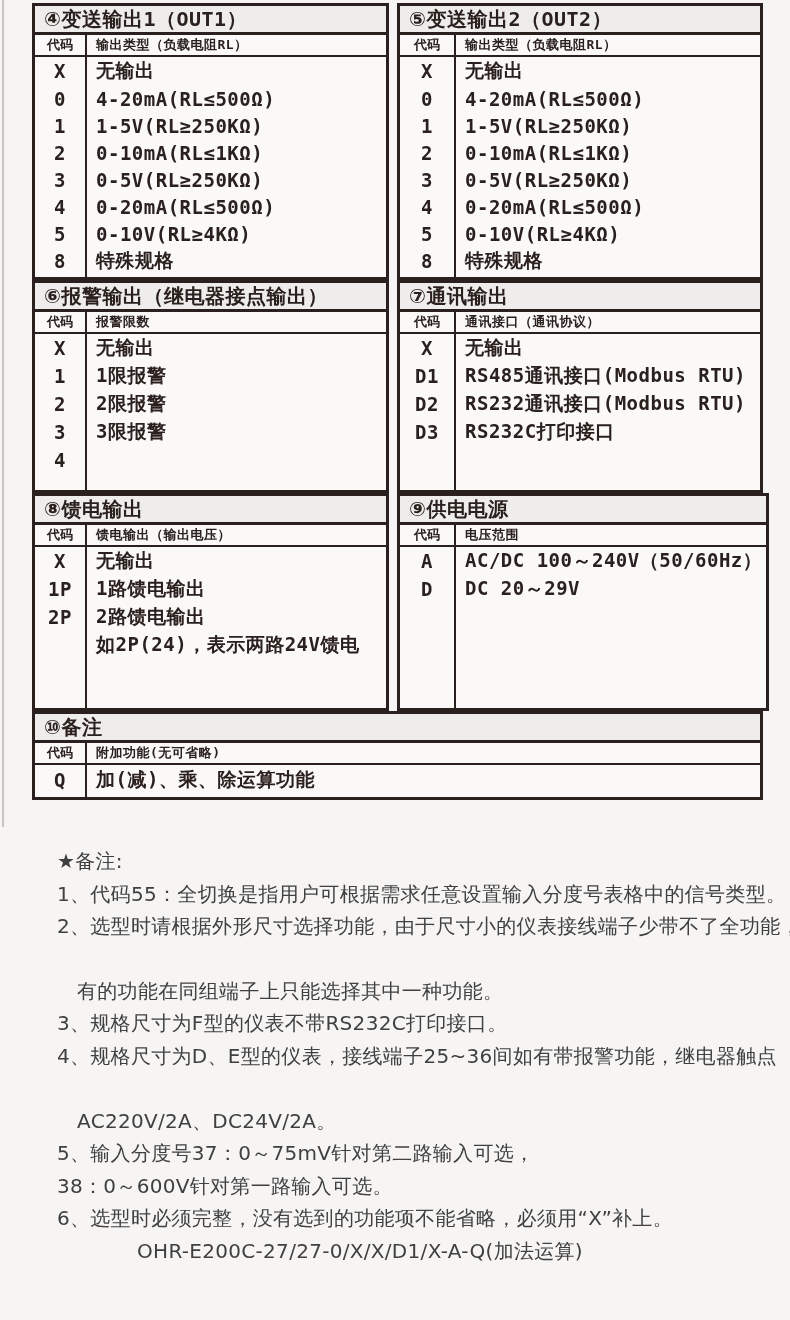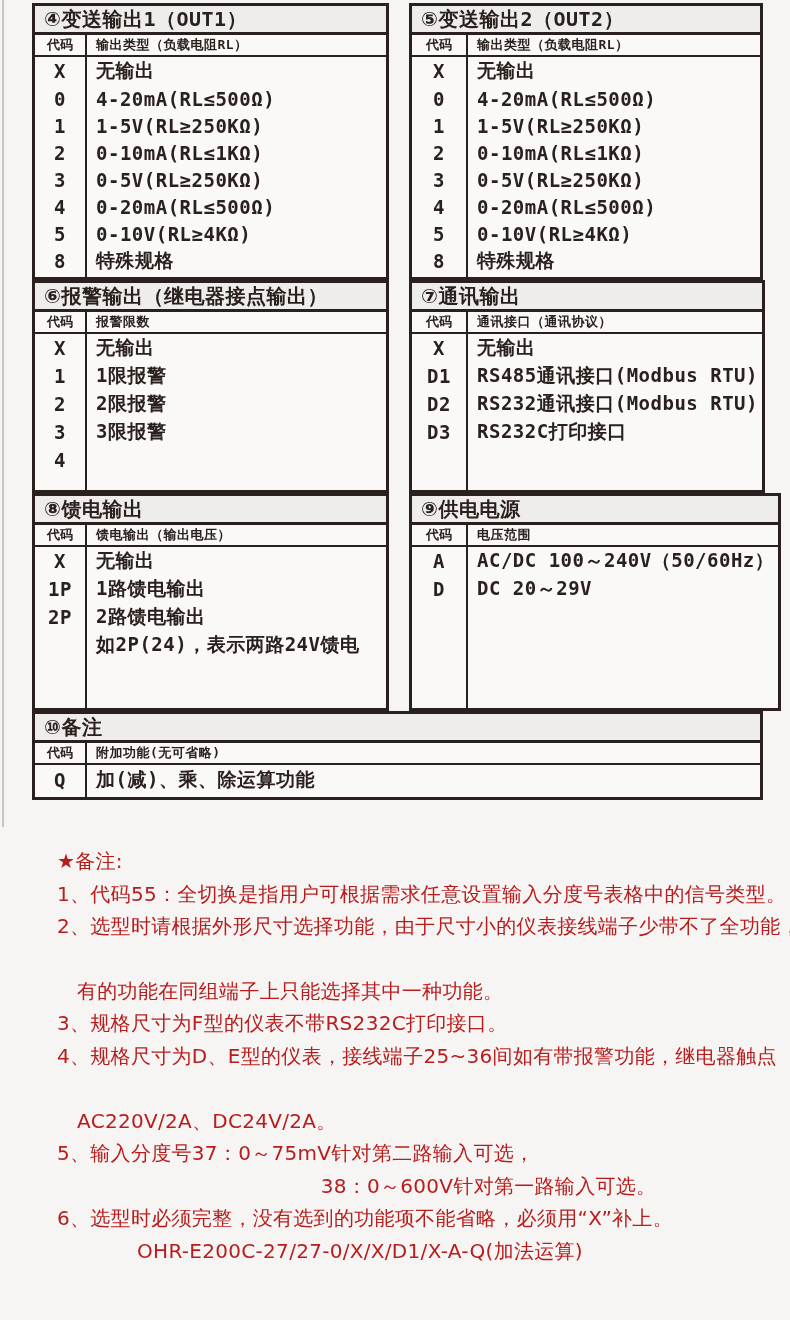--- a/index.html
+++ b/index.html
@@ -4,21 +4,21 @@
 <style>
   html,body{margin:0;padding:0;}
   body{
     width:790px;height:1320px;overflow:hidden;position:relative;
     background:#f6f5f4;
     font-family:"DejaVu Sans","Liberation Sans",sans-serif;
     color:#2a211e;
   }
   .edge-line{position:absolute;left:2px;top:0;width:2px;height:827px;background:#c7c4c1;}
   .sheet{position:absolute;left:19px;top:3px;width:744px;display:flex;flex-direction:column;}
-  .trow{display:flex;gap:20px;align-items:stretch;padding-left:13px;}
+  .trow{display:flex;gap:8px;align-items:stretch;padding-left:13px;}
   .stable{
     border:3px solid #2a211e;background:#faf9f8;box-sizing:border-box;
     display:flex;flex-direction:column;
     font-family:"DejaVu Sans Mono","Liberation Mono","DejaVu Sans",monospace;
     font-weight:700;letter-spacing:0.5px;
   }
   .stable.lcol{width:357px;flex:0 0 auto;}
   .stable.rcol{flex:1 1 auto;}
   .stable.full{width:100%;}
   .row-a .stable{min-height:277px;}
@@ -36,26 +36,26 @@
   .r{display:flex;flex:0 0 auto;min-height:27px;font-size:19px;}
   .row-d .r{min-height:30px;}
   .r.fill{flex:1 1 auto;min-height:0;}
   .c{display:flex;align-items:center;box-sizing:border-box;white-space:nowrap;overflow:hidden;}
   .c.code{flex:0 0 52px;border-right:2px solid #2a211e;justify-content:center;padding:1px 1px;}
   .rcol .c.code{flex-basis:56px;}
   .c.desc{flex:1 1 auto;padding:1px 4px 1px 9px;}
   .shead .c.code{letter-spacing:0;}
   .notes{
     position:absolute;left:57px;top:845px;width:706px;
-    font-size:20px;color:#b91c1c;letter-spacing:0.3px;
+    font-size:20px;color:#404040;letter-spacing:0.3px;
   }
   .note-line{line-height:32.6px;white-space:nowrap;}
   .ind0{margin-left:0;}
   .ind1{margin-left:20px;margin-top:32px;}
-  .ind2{margin-left:157px;text-align:center;}
+  .ind2{}
   .ind3{margin-left:80px;}
 </style>
 </head>
 <body>
 
 <div class="edge-line"></div>
 
 <div class="sheet">
 
   <div class="trow row-a">

